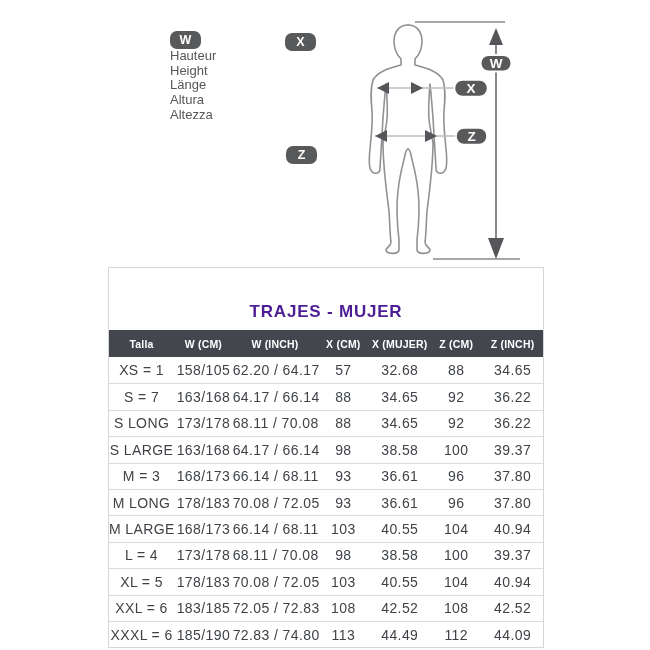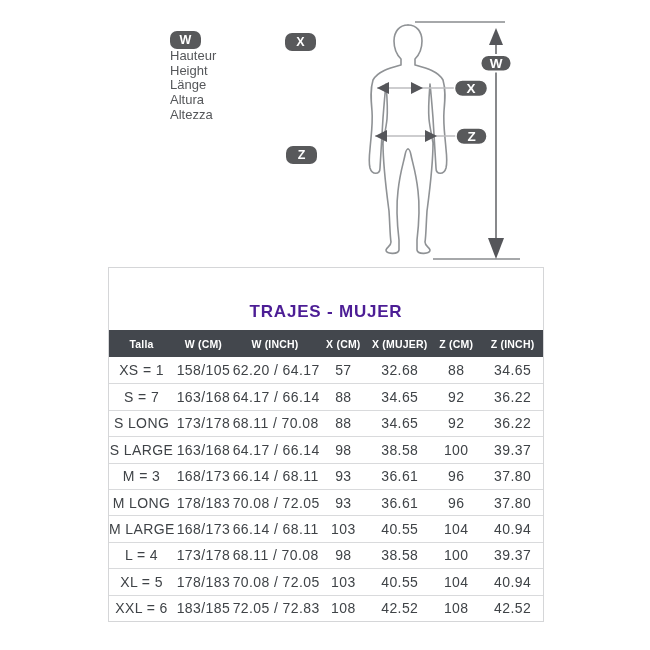--- a/index.html
+++ b/index.html
@@ -224,16 +224,25 @@
   <div class="trow">
     <div class="tcell">XXL = 6</div>
     <div class="tcell">183/185</div>
     <div class="tcell">72.05 / 72.83</div>
     <div class="tcell">108</div>
     <div class="tcell">42.52</div>
     <div class="tcell">108</div>
     <div class="tcell">42.52</div>
   </div>
 
+  <div class="trow">
+    <div class="tcell">XXXL = 6</div>
+    <div class="tcell">185/190</div>
+    <div class="tcell">72.83 / 74.80</div>
+    <div class="tcell">113</div>
+    <div class="tcell">44.49</div>
+    <div class="tcell">112</div>
+    <div class="tcell">44.09</div>
+  </div>
 </div>
   </div>
 
 </div>
 
 </body></html>

